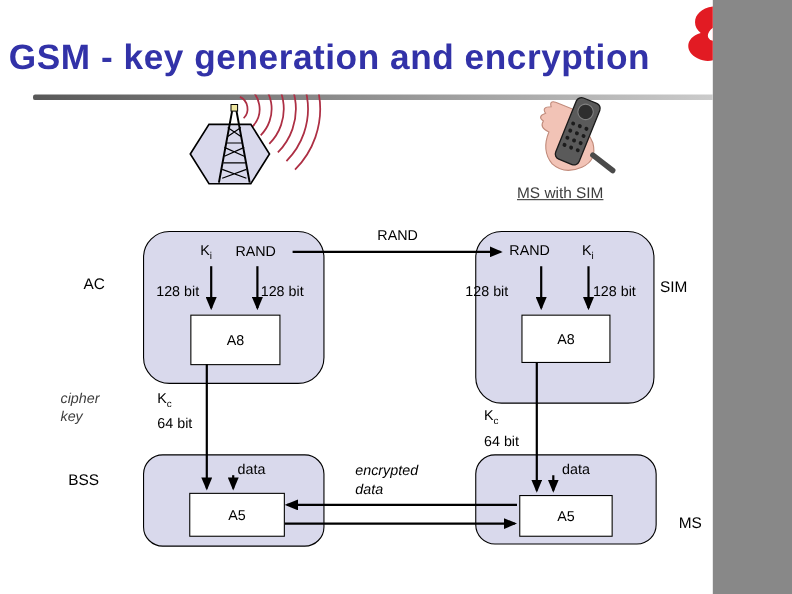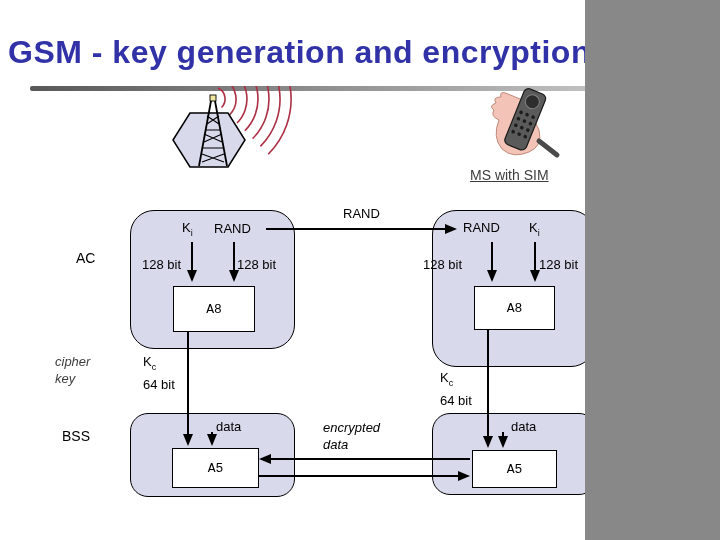--- a/index.html
+++ b/index.html
@@ -1,17 +1,17 @@
 <!DOCTYPE html>
 <html><head>
 <meta charset="utf-8">
 <style>
   html,body { margin:0; padding:0; background:#888; }
   .slide {
-    position:relative; width:585px; height:540px; background:#ffffff;
+    position:relative; width:648px; height:540px; background:#ffffff;
     font-family:"Liberation Sans", sans-serif; color:#000; overflow:hidden;
   }
   .abs { position:absolute; }
   .title {
     left:8px; top:34px; width:640px;
     font-family:"Liberation Sans", sans-serif;
     font-size:32px; font-weight:bold; letter-spacing:0.5px;
     color:#3232a8; white-space:nowrap;
   }
   .separator {
@@ -26,21 +26,20 @@
   .caption { font-size:14px; color:#3d3d3d; white-space:nowrap; }
   .lavbox {
     background:#d9d9ec; border:1.4px solid #000;
   }
   .r24 { border-radius:24px; }
   .r18 { border-radius:18px; }
   .whitebox {
     background:#fff; border:1.4px solid #000;
     display:flex; align-items:center; justify-content:center;
     font-size:13px;
-    font-family:Liberation Mono, monospace;
   }
   .lbl { font-size:13px; white-space:nowrap; }
   .boldlbl { font-size:14px; font-weight:normal; white-space:nowrap; }
   .prewrap { white-space:pre-line; line-height:17px;font-style:italic; }
   .graytxt { color:#3d3d3d; }
   sub { font-size:9px; }
   .kcblock { font-size:13px; line-height:18px; white-space:nowrap; }
   .pagenum { font-family:"Liberation Serif", serif; font-size:12px; color:#222; }
   .overlay { left:0; top:0; pointer-events:none; }
 </style>

